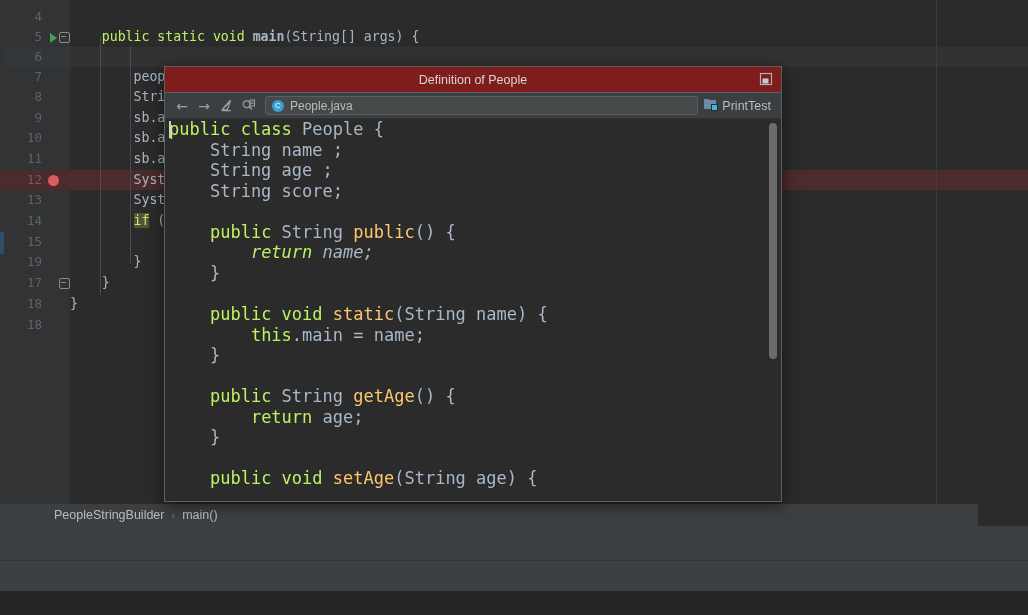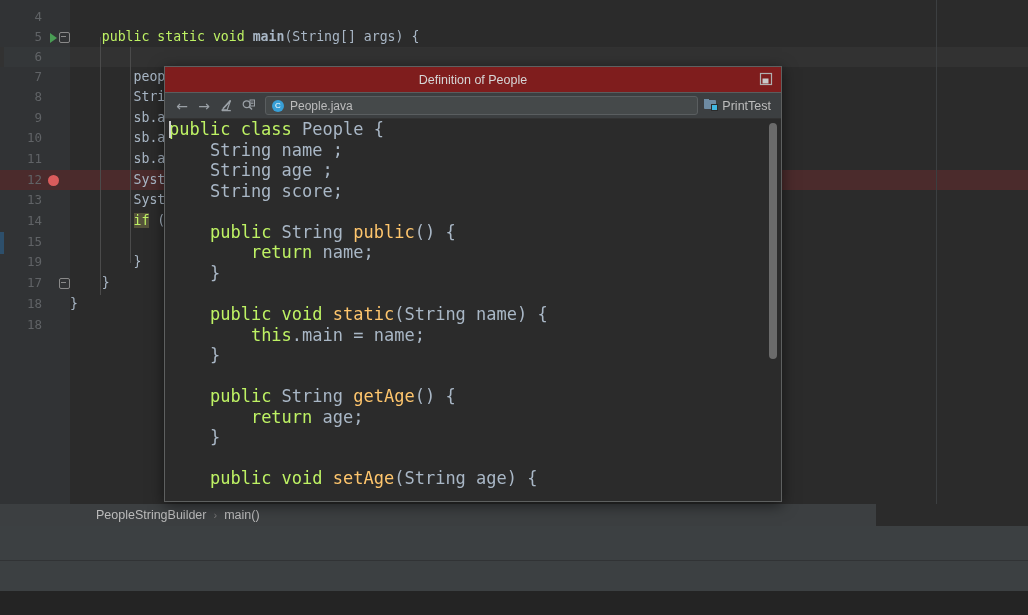--- a/index.html
+++ b/index.html
@@ -173,25 +173,25 @@
     position: absolute;
     left: 1px; top: 3px;
     width: 5px; height: 1px;
     background: #8a8a8a;
   }
 
   
   .breadcrumb-bar {
     position: absolute;
     left: 0; top: 504px;
-    width: 876px; height: 22px;
+    width: 978px; height: 22px;
     background: #3c3f41;
     display: flex;
     align-items: center;
-    padding-left: 96px;
+    padding-left: 54px;
     box-sizing: border-box;
   }
   .crumb {
     color: #bbbbbb;
     font-family: "Liberation Sans", sans-serif;
     font-size: 12.5px;
   }
   .crumb-sep {
     color: #777777;
     font-family: "Liberation Sans", sans-serif;
@@ -524,21 +524,21 @@
 
     <div class="popup-code">
       <div id="popup-lines">
           <div class="pcode-line" style="top: 0px;"><span class="kw">public class </span><span class="id">People {</span></div>
           <div class="pcaret" style="top: 2px;"></div>
           <div class="pcode-line" style="top: 21px;"><span class="id">    String name ;</span></div>
           <div class="pcode-line" style="top: 41px;"><span class="id">    String age ;</span></div>
           <div class="pcode-line" style="top: 62px;"><span class="id">    String score;</span></div>
           <div class="pcode-line" style="top: 82px;"></div>
           <div class="pcode-line" style="top: 103px;"><span class="id">    </span><span class="kw">public </span><span class="id">String </span><span class="meth">public</span><span class="id">() {</span></div>
-          <div class="pcode-line" style="top: 123px;"><span class="id">        </span><span class="kw">return </span><span class="id">name;</span></div>
+          <div class="pcode-line" style="top: 123px; font-style: italic;"><span class="id">        </span><span class="kw">return </span><span class="id">name;</span></div>
           <div class="pcode-line" style="top: 144px;"><span class="id">    }</span></div>
           <div class="pcode-line" style="top: 164px;"></div>
           <div class="pcode-line" style="top: 185px;"><span class="id">    </span><span class="kw">public void </span><span class="meth">static</span><span class="id">(String name) {</span></div>
           <div class="pcode-line" style="top: 206px;"><span class="id">        </span><span class="kw">this</span><span class="id">.main = name;</span></div>
           <div class="pcode-line" style="top: 226px;"><span class="id">    }</span></div>
           <div class="pcode-line" style="top: 247px;"></div>
           <div class="pcode-line" style="top: 267px;"><span class="id">    </span><span class="kw">public </span><span class="id">String </span><span class="meth">getAge</span><span class="id">() {</span></div>
           <div class="pcode-line" style="top: 288px;"><span class="id">        </span><span class="kw">return </span><span class="id">age;</span></div>
           <div class="pcode-line" style="top: 308px;"><span class="id">    }</span></div>
           <div class="pcode-line" style="top: 329px;"></div>

